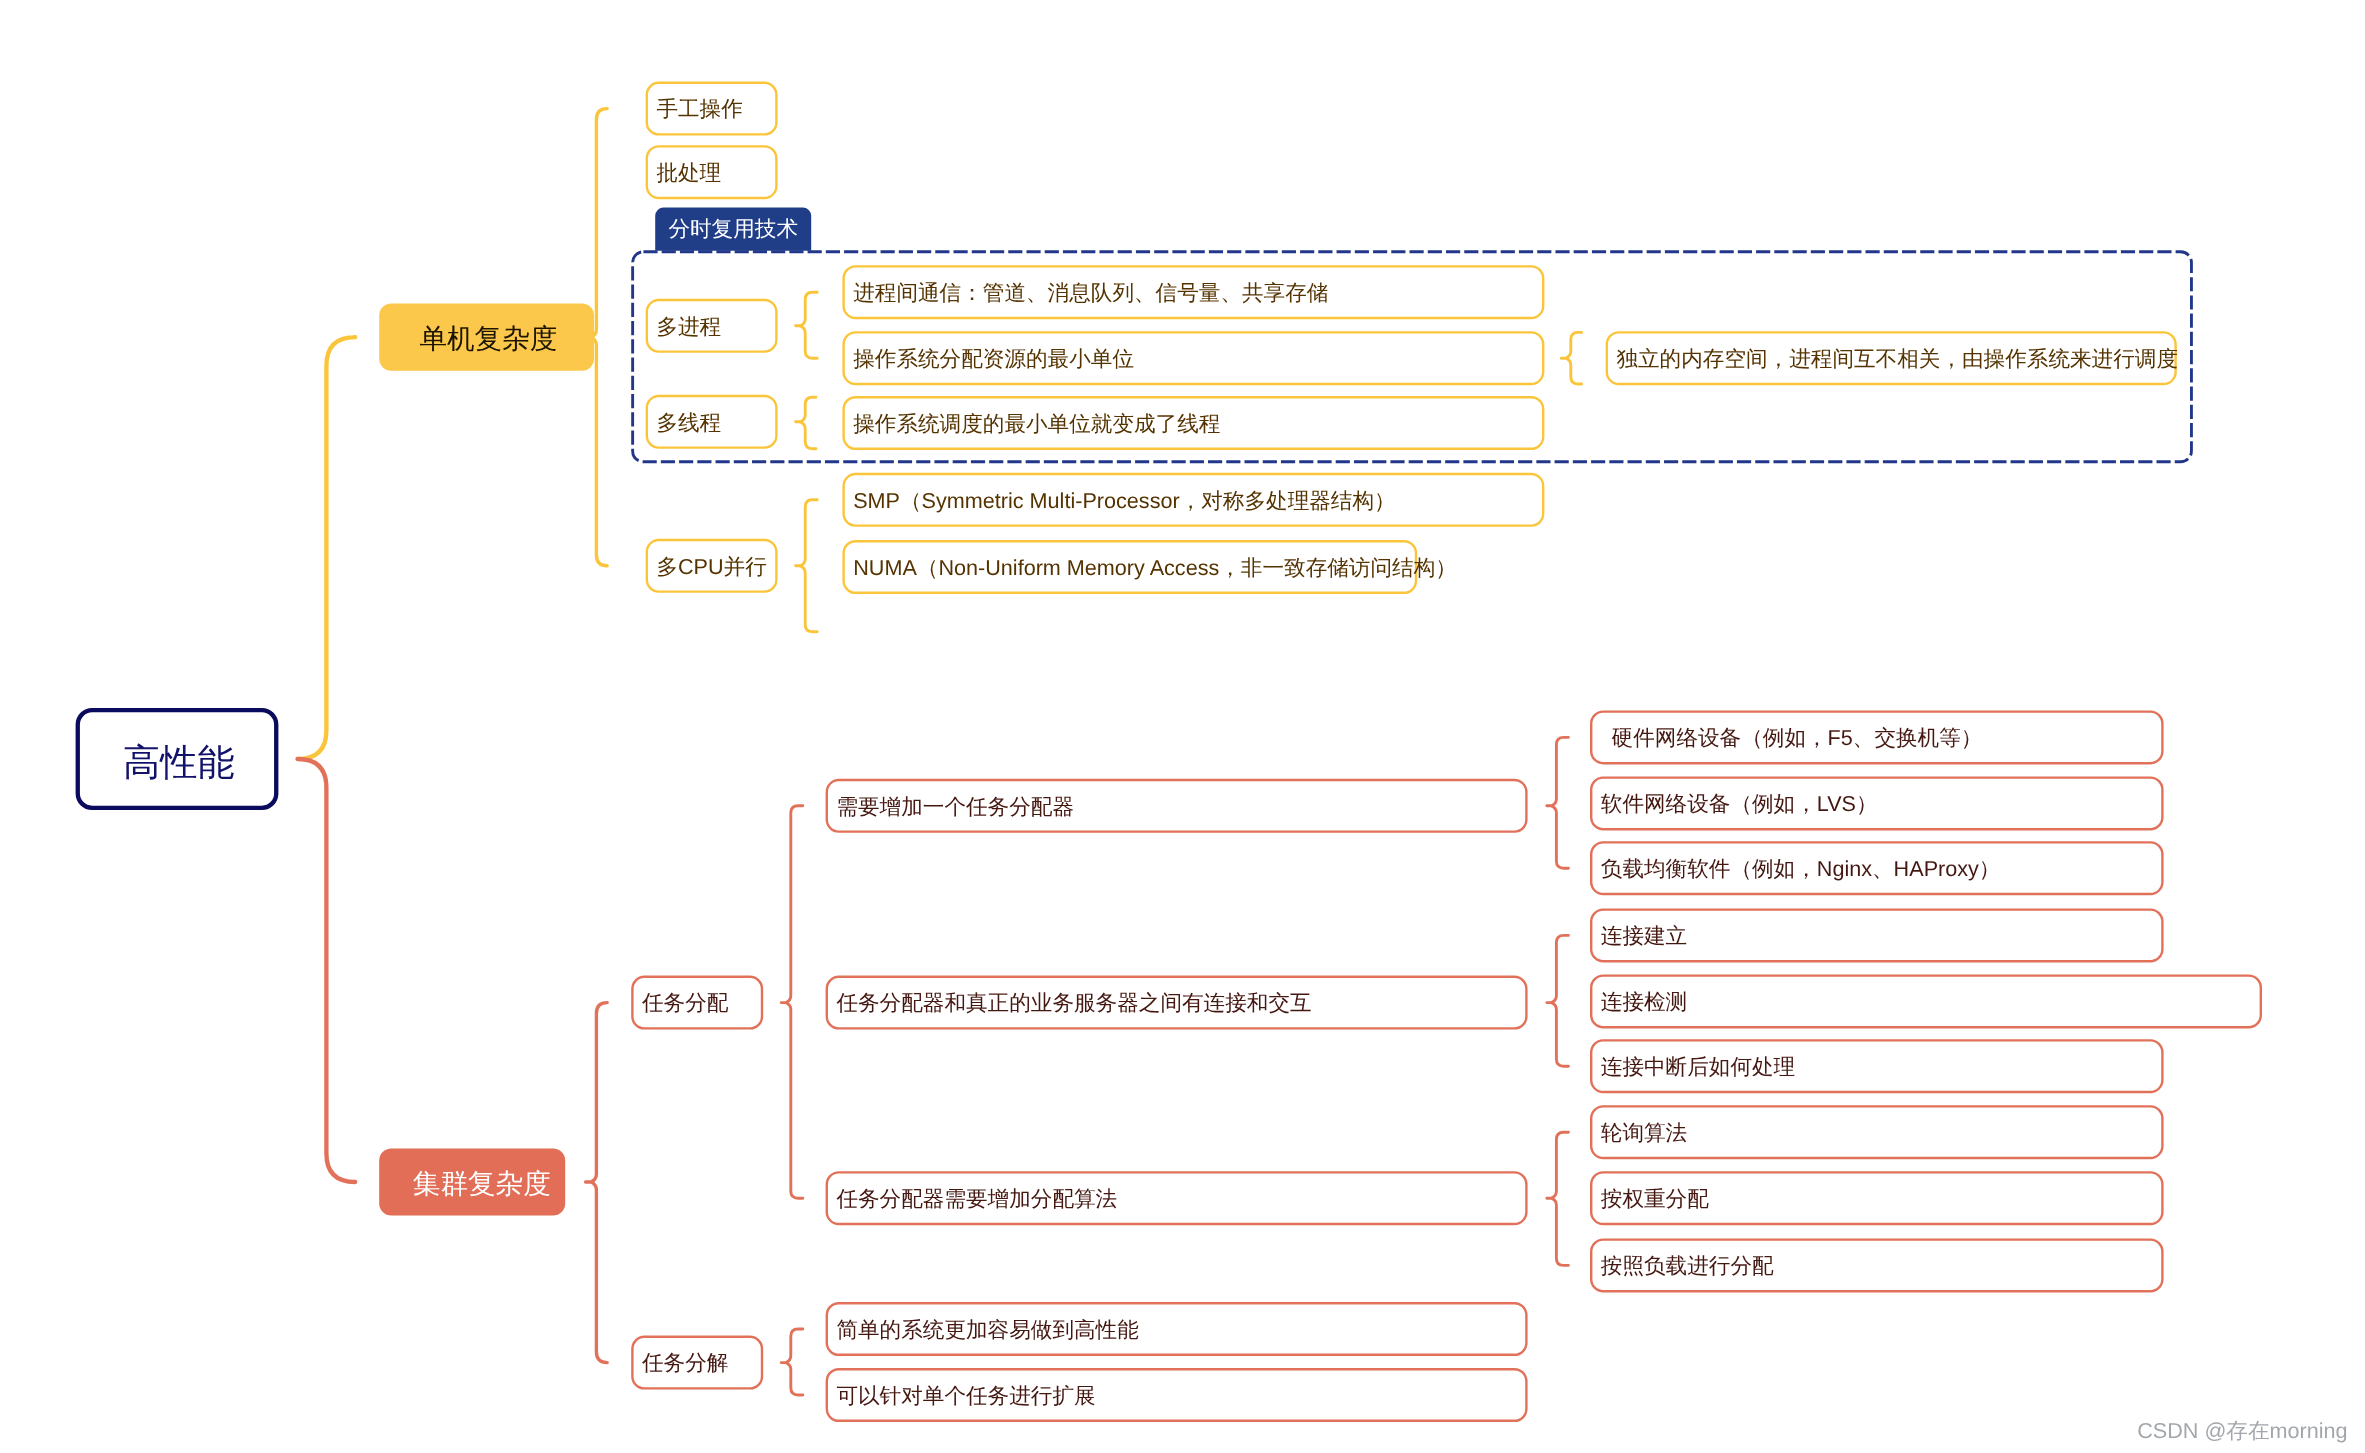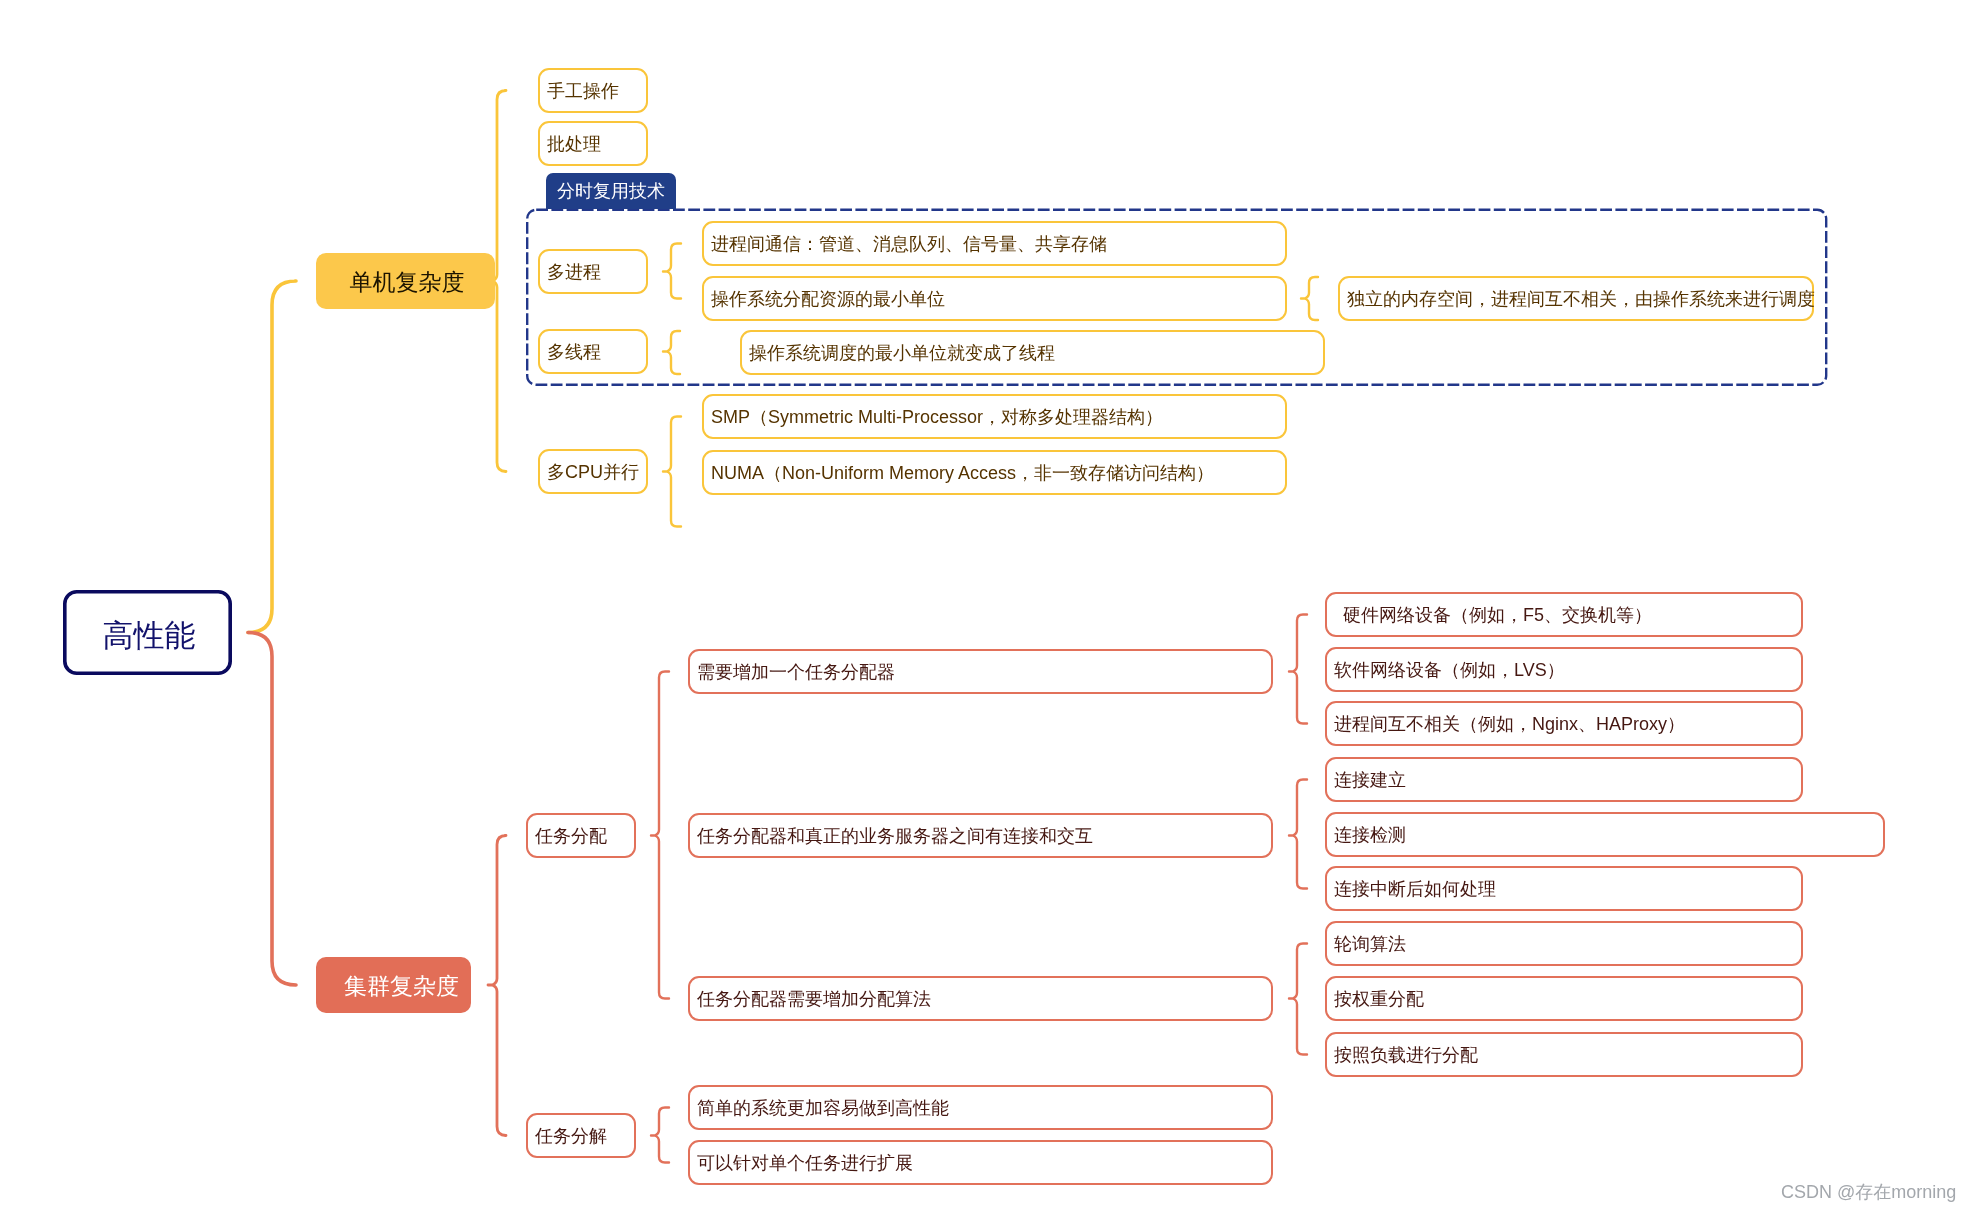--- a/index.html
+++ b/index.html
@@ -80,30 +80,30 @@
     </div>
 <div class="node n-y" style="left:538px;top:449px;width:110px;height:45px;">
       <span class="label">多CPU并行</span>
     </div>
 <div class="node n-y" style="left:702px;top:221px;width:585px;height:45px;">
       <span class="label">进程间通信：管道、消息队列、信号量、共享存储</span>
     </div>
 <div class="node n-y" style="left:702px;top:276px;width:585px;height:45px;">
       <span class="label">操作系统分配资源的最小单位</span>
     </div>
-<div class="node n-y" style="left:740px;top:330px;width:585px;height:45px;">
+<div class="node n-y" style="left:702px;top:330px;width:585px;height:45px;">
       <span class="label">操作系统调度的最小单位就变成了线程</span>
     </div>
 <div class="node n-y" style="left:1338px;top:276px;width:476px;height:45px;">
       <span class="label">独立的内存空间，进程间互不相关，由操作系统来进行调度</span>
     </div>
 <div class="node n-y" style="left:702px;top:394px;width:585px;height:45px;">
       <span class="label">SMP（Symmetric Multi-Processor，对称多处理器结构）</span>
     </div>
-<div class="node n-y" style="left:702px;top:450px;width:585px;height:45px;">
+<div class="node n-y" style="left:702px;top:450px;width:479px;height:45px;">
       <span class="label">NUMA（Non-Uniform Memory Access，非一致存储访问结构）</span>
     </div>
 <div class="node n-r" style="left:526px;top:813px;width:110px;height:45px;">
       <span class="label">任务分配</span>
     </div>
 <div class="node n-r" style="left:526px;top:1113px;width:110px;height:45px;">
       <span class="label">任务分解</span>
     </div>
 <div class="node n-r" style="left:688px;top:649px;width:585px;height:45px;">
       <span class="label">需要增加一个任务分配器</span>
@@ -120,21 +120,21 @@
 <div class="node n-r" style="left:688px;top:1140px;width:585px;height:45px;">
       <span class="label">可以针对单个任务进行扩展</span>
     </div>
 <div class="node n-r" style="left:1325px;top:592px;width:478px;height:45px;padding-left:16px;">
       <span class="label">硬件网络设备（例如，F5、交换机等）</span>
     </div>
 <div class="node n-r" style="left:1325px;top:647px;width:478px;height:45px;">
       <span class="label">软件网络设备（例如，LVS）</span>
     </div>
 <div class="node n-r" style="left:1325px;top:701px;width:478px;height:45px;">
-      <span class="label">进程间互不相关（例如，Nginx、HAProxy）</span>
+      <span class="label">负载均衡软件（例如，Nginx、HAProxy）</span>
     </div>
 <div class="node n-r" style="left:1325px;top:757px;width:478px;height:45px;">
       <span class="label">连接建立</span>
     </div>
 <div class="node n-r" style="left:1325px;top:812px;width:560px;height:45px;">
       <span class="label">连接检测</span>
     </div>
 <div class="node n-r" style="left:1325px;top:866px;width:478px;height:45px;">
       <span class="label">连接中断后如何处理</span>
     </div>

